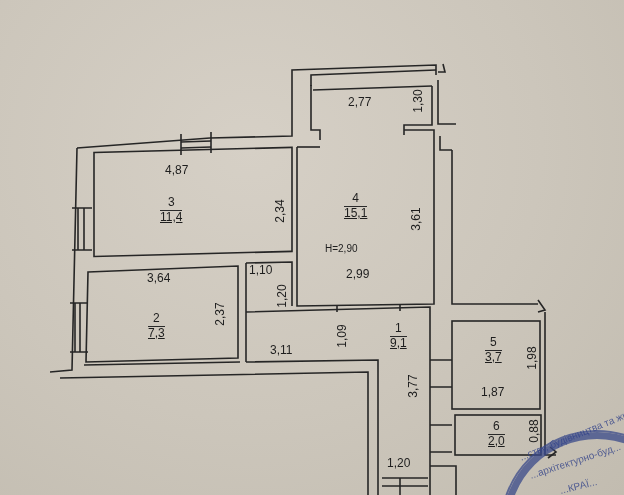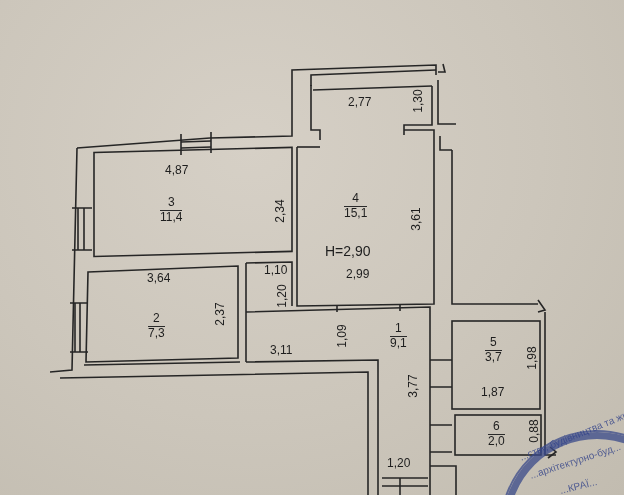--- a/index.html
+++ b/index.html
@@ -12,21 +12,21 @@
     #plan { position: absolute; left: 0; top: 0; }
     .lbl {
       position: absolute; font-size: 12px; color: #1e1e1e;
       line-height: 1; white-space: nowrap;
     }
     .vert { transform: rotate(-90deg); transform-origin: center center; }
     .room {
       position: absolute; text-align: center; font-size: 12px; color: #1e1e1e; line-height: 1.15;
     }
     .room .num { display: block; border-bottom: 1px solid #2a2a2a; padding: 0 2px; }
-    .room .area { display: block; }
+    .room .area { display: block; text-decoration: underline; }
     .stamp {
       position: absolute; left: 500px; top: 430px; width: 190px; height: 190px;
       border-radius: 50%; border: 2px solid #3a4a8a; box-shadow: inset 0 0 0 5px transparent, inset 0 0 0 7px #3a4a8a;
       opacity: 0.75;
     }
     .stamp-text {
       position: absolute; font-size: 10px; color: #34448a; white-space: nowrap;
       transform-origin: left center; opacity: 0.8;
     }
   </style>
@@ -116,27 +116,27 @@
 </div>
 <div class="room" style="left:485px; top:336px;">
   <span class="num">5</span>
   <span class="area">3,7</span>
 </div>
 <div class="room" style="left:488px; top:420px;">
   <span class="num">6</span>
   <span class="area">2,0</span>
 </div>
 
-<div class="lbl" style="left:325px; top:244px; font-size:14px;">H=2,90</div>
+<div class="lbl" style="left:325px; top:244px; font-size:10px;">H=2,90</div>
 
 <div class="lbl" style="left:348px; top:96px;">2,77</div>
 <div class="lbl" style="left:165px; top:164px;">4,87</div>
 <div class="lbl" style="left:346px; top:268px;">2,99</div>
 <div class="lbl" style="left:147px; top:272px;">3,64</div>
-<div class="lbl" style="left:264px; top:264px;">1,10</div>
+<div class="lbl" style="left:249px; top:264px;">1,10</div>
 <div class="lbl" style="left:270px; top:344px;text-align:right;">3,11</div>
 <div class="lbl" style="left:481px; top:386px;">1,87</div>
 <div class="lbl" style="left:387px; top:457px;">1,20</div>
 
 <div class="lbl vert" style="left:406px; top:95px;">1,30</div>
 <div class="lbl vert" style="left:268px; top:205px;">2,34</div>
 <div class="lbl vert" style="left:404px; top:213px;">3,61</div>
 <div class="lbl vert" style="left:208px; top:308px;">2,37</div>
 <div class="lbl vert" style="left:270px; top:290px;">1,20</div>
 <div class="lbl vert" style="left:330px; top:330px;">1,09</div>

